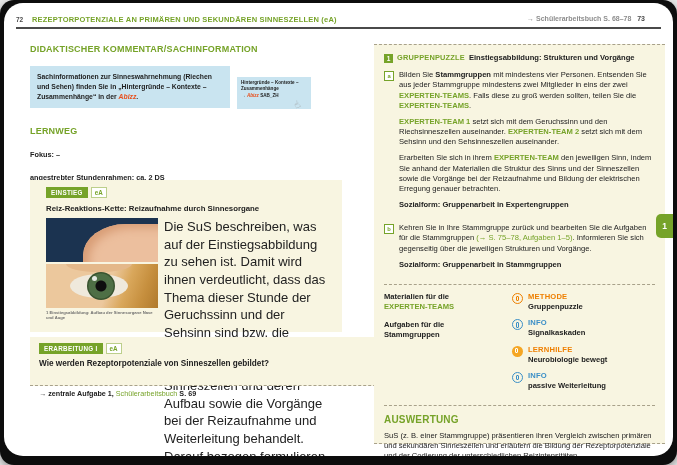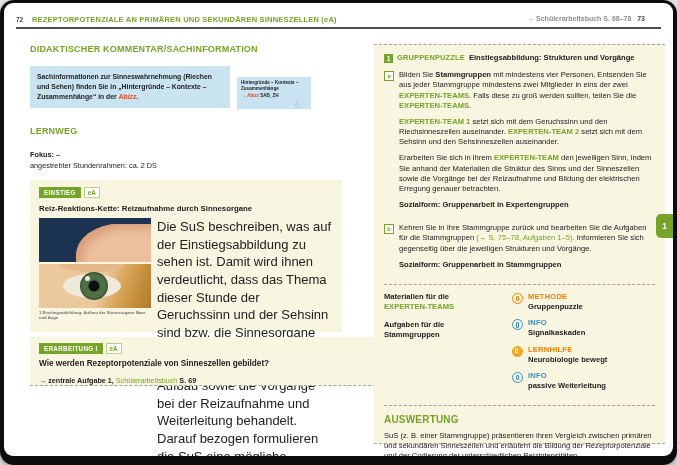--- a/index.html
+++ b/index.html
@@ -1,60 +1,60 @@
 <!DOCTYPE html>
 <html><head>
 <meta charset="utf-8">
 <style>
   html,body{margin:0;padding:0;background:#e9e9e9;}
   .stage{position:relative;width:677px;height:465px;font-family:"Liberation Sans","DejaVu Sans",sans-serif;color:#222;}
   .frame{position:absolute;inset:0;background:#0d0d0d;border-radius:14px;box-shadow:0 3px 8px rgba(0,0,0,.4);}
-  .sheet{position:absolute;left:4px;right:4px;top:3px;bottom:9px;background:#ffffff;border-radius:9px;overflow:hidden;}
+  .sheet{position:absolute;left:4px;right:4px;top:3px;bottom:9px;background:#ffffff;border-radius:19px;overflow:hidden;}
 
   
   .hdr-num{position:absolute;top:13px;font-size:6.5px;font-weight:bold;color:#4a4a4a;}
   .hdr-title{position:absolute;left:28px;top:12px;font-size:7.5px;font-weight:bold;color:#76a329;letter-spacing:.2px;}
   .hdr-right{position:absolute;right:28px;top:12px;font-size:7px;font-weight:bold;color:#8d8d8d;}
   .hdr-rule{position:absolute;left:12px;right:12px;top:24px;height:2px;background:#4a4a4a;}
 
   .green{color:#76a329;}
   .bold{font-weight:bold;}
   h3.sec{position:absolute;margin:0;font-size:9px;font-weight:bold;color:#76a329;letter-spacing:.2px;}
 
   
   .sachinfo{position:absolute;left:26px;top:63px;width:186px;background:#c9e4f0;padding:6px 7px;font-size:6.8px;line-height:1.45;font-weight:bold;color:#1d1d1d;}
   .abizz{color:#e84e1b;font-style:italic;font-weight:bold;}
   .xref-card{position:absolute;left:233px;top:74px;width:66px;height:26px;background:#c9e4f0;padding:3px 4px;font-size:4.6px;line-height:1.4;font-weight:bold;color:#1d1d1d;}
   .hand{position:absolute;left:290px;top:96px;font-size:10px;color:#9b9b9b;transform:rotate(-28deg);}
 
   .fokus{position:absolute;left:26px;top:147px;font-size:7.3px;font-weight:bold;}
-  .stunden{position:absolute;left:26px;top:158px;font-size:7.3px;font-weight:normal;}
+  .stunden{position:absolute;left:26px;top:170px;font-size:7.3px;font-weight:bold;}
 
   .card{background:#f8f5e1;}
-  .einstieg-card{position:absolute;left:26px;top:177px;width:312px;height:152px;padding:7px 9px;box-sizing:border-box;}
+  .einstieg-card{position:absolute;left:26px;top:177px;width:312px;height:152px;padding:7px 16px;box-sizing:border-box;}
   .badge-row{display:flex;align-items:center;gap:3px;}
   .phase-badge{background:#76a329;color:#fff;font-size:6.3px;font-weight:bold;padding:2px 5px;letter-spacing:.3px;}
   .level-badge{background:#fff;border:1px solid #bccf8b;color:#76a329;font-size:6.3px;font-weight:bold;padding:1px 3px;}
   .card-title{font-size:7.8px;font-weight:bold;margin-top:6px;}
   .einstieg-body{display:flex;gap:6px;margin-top:5px;}
   .photo-col{width:112px;flex:none;}
   .photo{width:112px;position:relative;overflow:hidden;}
   .photo.nose{height:44px;background:#1b3350;}
   .nose-skin{position:absolute;right:-20px;top:6px;width:95px;height:70px;background:#ecbf9e;border-radius:45% 0 0 38%;box-shadow:inset 6px 4px 10px #d89d76;}
   .photo.eye{height:44px;margin-top:2px;background:linear-gradient(110deg,#ecc89d 55%,#d9a75b 70%,#c68f3e 85%,#b07a2c 100%);}
   .sclera{position:absolute;left:24px;top:10px;width:58px;height:24px;background:#efe9dc;border-radius:50%;}
   .iris{position:absolute;left:41px;top:8px;width:28px;height:28px;border-radius:50%;background:radial-gradient(circle at 50% 50%,#0e0e0e 0 5px,#4e6f45 6px 12px,#39532f 13px);}
   .iris-hl{position:absolute;left:46px;top:12px;width:5px;height:5px;border-radius:50%;background:#fff;opacity:.85;}
   .lid{position:absolute;left:20px;top:-8px;width:66px;height:16px;border-radius:50%;background:#e4b88a;}
   .photo-caption{font-size:4.2px;color:#6e6e6e;font-weight:bold;margin-top:2px;line-height:1.2;}
   .einstieg-text{font-size:13px;line-height:1.36;flex:1;}
 
   .erarb-card{position:absolute;left:26px;top:334px;width:376px;height:49px;padding:6px 9px;box-sizing:border-box;border-bottom:1px dashed #a8a18a;}
   .erarb-title{font-size:8.2px;font-weight:bold;margin-top:5px;}
-  .erarb-ref{font-size:7.2px;margin-top:8px;}
+  .erarb-ref{font-size:7.2px;margin-top:21px;}
 
   
   .task-card{position:absolute;left:370px;top:41px;width:291px;height:400px;padding:8px 10px 24px 10px;box-sizing:border-box;border-top:1px dashed #a8a18a;border-bottom:1px dashed #a8a18a;font-size:7.6px;line-height:1.34;}
   .task-head{display:flex;align-items:baseline;gap:4px;}
   .num-badge{background:#76a329;color:#fff;font-size:6.5px;font-weight:bold;width:9px;height:9px;line-height:9px;text-align:center;flex:none;align-self:center;}
   .task-type{color:#76a329;font-weight:bold;font-size:7.4px;letter-spacing:.2px;}
   .task-title{font-weight:bold;font-size:7.6px;}
   .step{display:flex;gap:5px;margin-top:7px;}
   .step-badge{flex:none;width:8px;height:8px;border:1px solid #76a329;color:#76a329;background:#fff;font-size:5.8px;font-weight:bold;text-align:center;line-height:8px;margin-top:1px;}
   .step p{margin:0 0 6px 0;}

